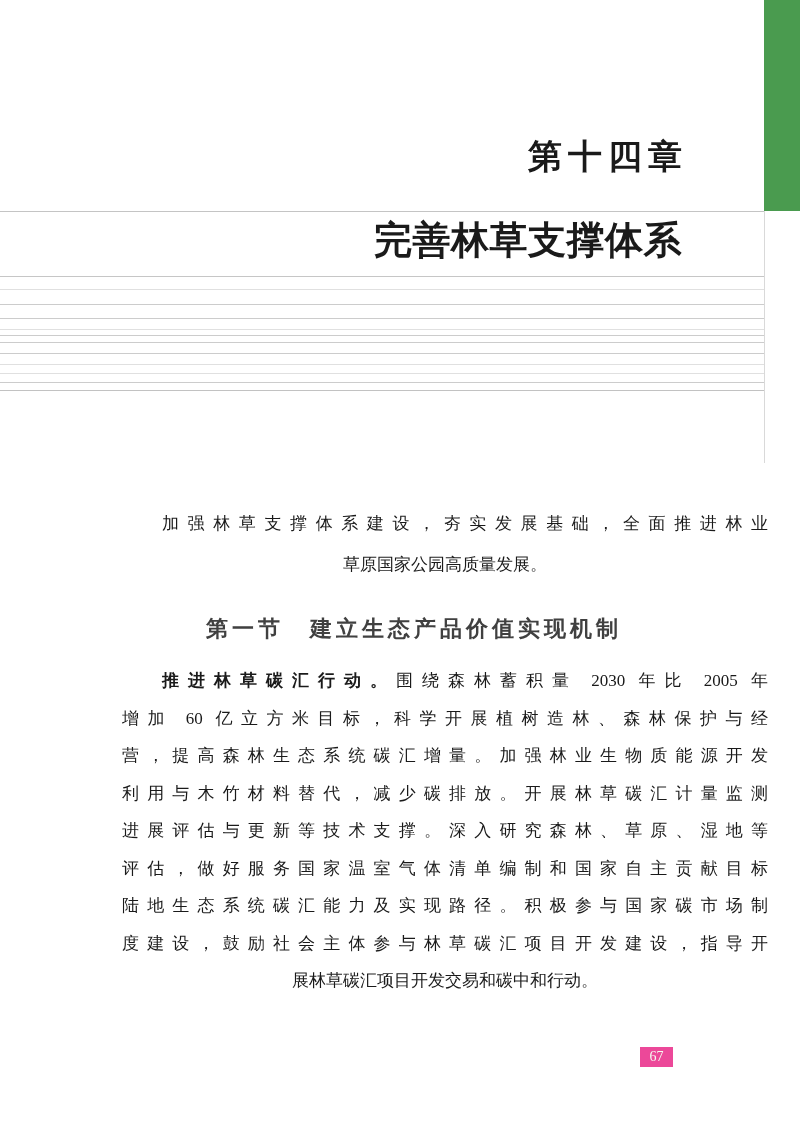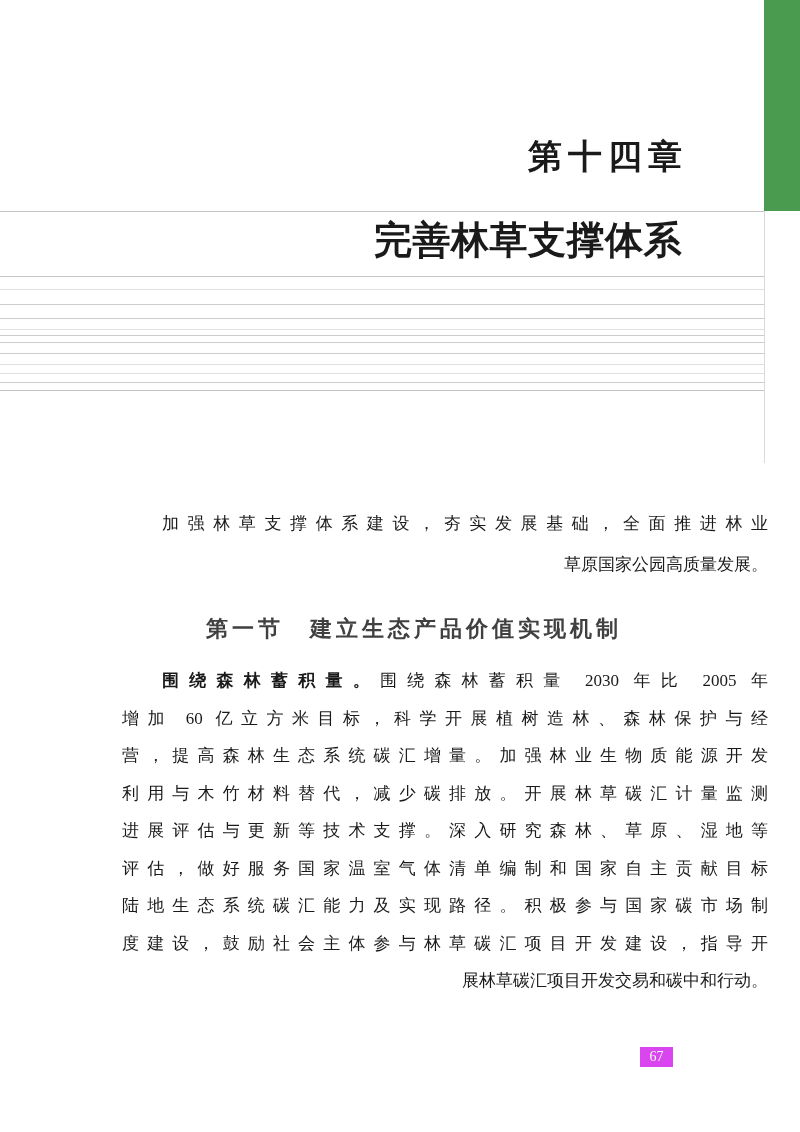--- a/index.html
+++ b/index.html
@@ -69,21 +69,21 @@
   .intro { top: 503px; }
   .intro .t-line { line-height: 41px; }
   .para  { top: 662px; }
   .para .t-line { line-height: 37.5px; }
 
   .t-line {
     text-align: justify;
     text-align-last: justify;
   }
   .t-line.last {
-    text-align: right;
+    text-align: center;
     text-align-last: auto;
     font-family: Liberation Serif, serif;
   }
   .t-line.indent { text-indent: 40px; }
   .bold-lead { font-weight: bold; }
 
   .section-heading {
     position: absolute;
     left: 206px; top: 610px;
     font-family: "Liberation Sans", "DejaVu Sans", sans-serif;
@@ -93,21 +93,21 @@
     line-height: 38px;
     white-space: nowrap;
     color: #404040;
   }
 
   
   .page-badge {
     position: absolute;
     left: 640px; top: 1047px;
     width: 33px; height: 20px;
-    background: #d946ef;
+    background: #ec4899;
     color: #f5fbf2;
     font-size: 14px;
     line-height: 20px;
     text-align: center;
     font-family: "Liberation Serif", "DejaVu Serif", serif;
   }
 </style>
 </head>
 <body>
 
@@ -139,21 +139,21 @@
   <div class="v-rule"></div>
 
   <div class="body-col intro">
     <div class="t-line indent">加强林草支撑体系建设，夯实发展基础，全面推进林业</div>
     <div class="t-line last">草原国家公园高质量发展。</div>
   </div>
 
   <div class="section-heading">第一节　建立生态产品价值实现机制</div>
 
   <div class="body-col para">
-    <div class="t-line indent"><span class="bold-lead">围绕森林蓄积量。</span><span>围绕森林蓄积量 2030 年比 2005 年</span></div>
+    <div class="t-line indent"><span class="bold-lead">推进林草碳汇行动。</span><span>围绕森林蓄积量 2030 年比 2005 年</span></div>
     <div class="t-line">增加 60 亿立方米目标，科学开展植树造林、森林保护与经</div>
     <div class="t-line">营，提高森林生态系统碳汇增量。加强林业生物质能源开发</div>
     <div class="t-line">利用与木竹材料替代，减少碳排放。开展林草碳汇计量监测</div>
     <div class="t-line">进展评估与更新等技术支撑。深入研究森林、草原、湿地等</div>
     <div class="t-line">评估，做好服务国家温室气体清单编制和国家自主贡献目标</div>
     <div class="t-line">陆地生态系统碳汇能力及实现路径。积极参与国家碳市场制</div>
     <div class="t-line">度建设，鼓励社会主体参与林草碳汇项目开发建设，指导开</div>
     <div class="t-line last">展林草碳汇项目开发交易和碳中和行动。</div>
   </div>
 

